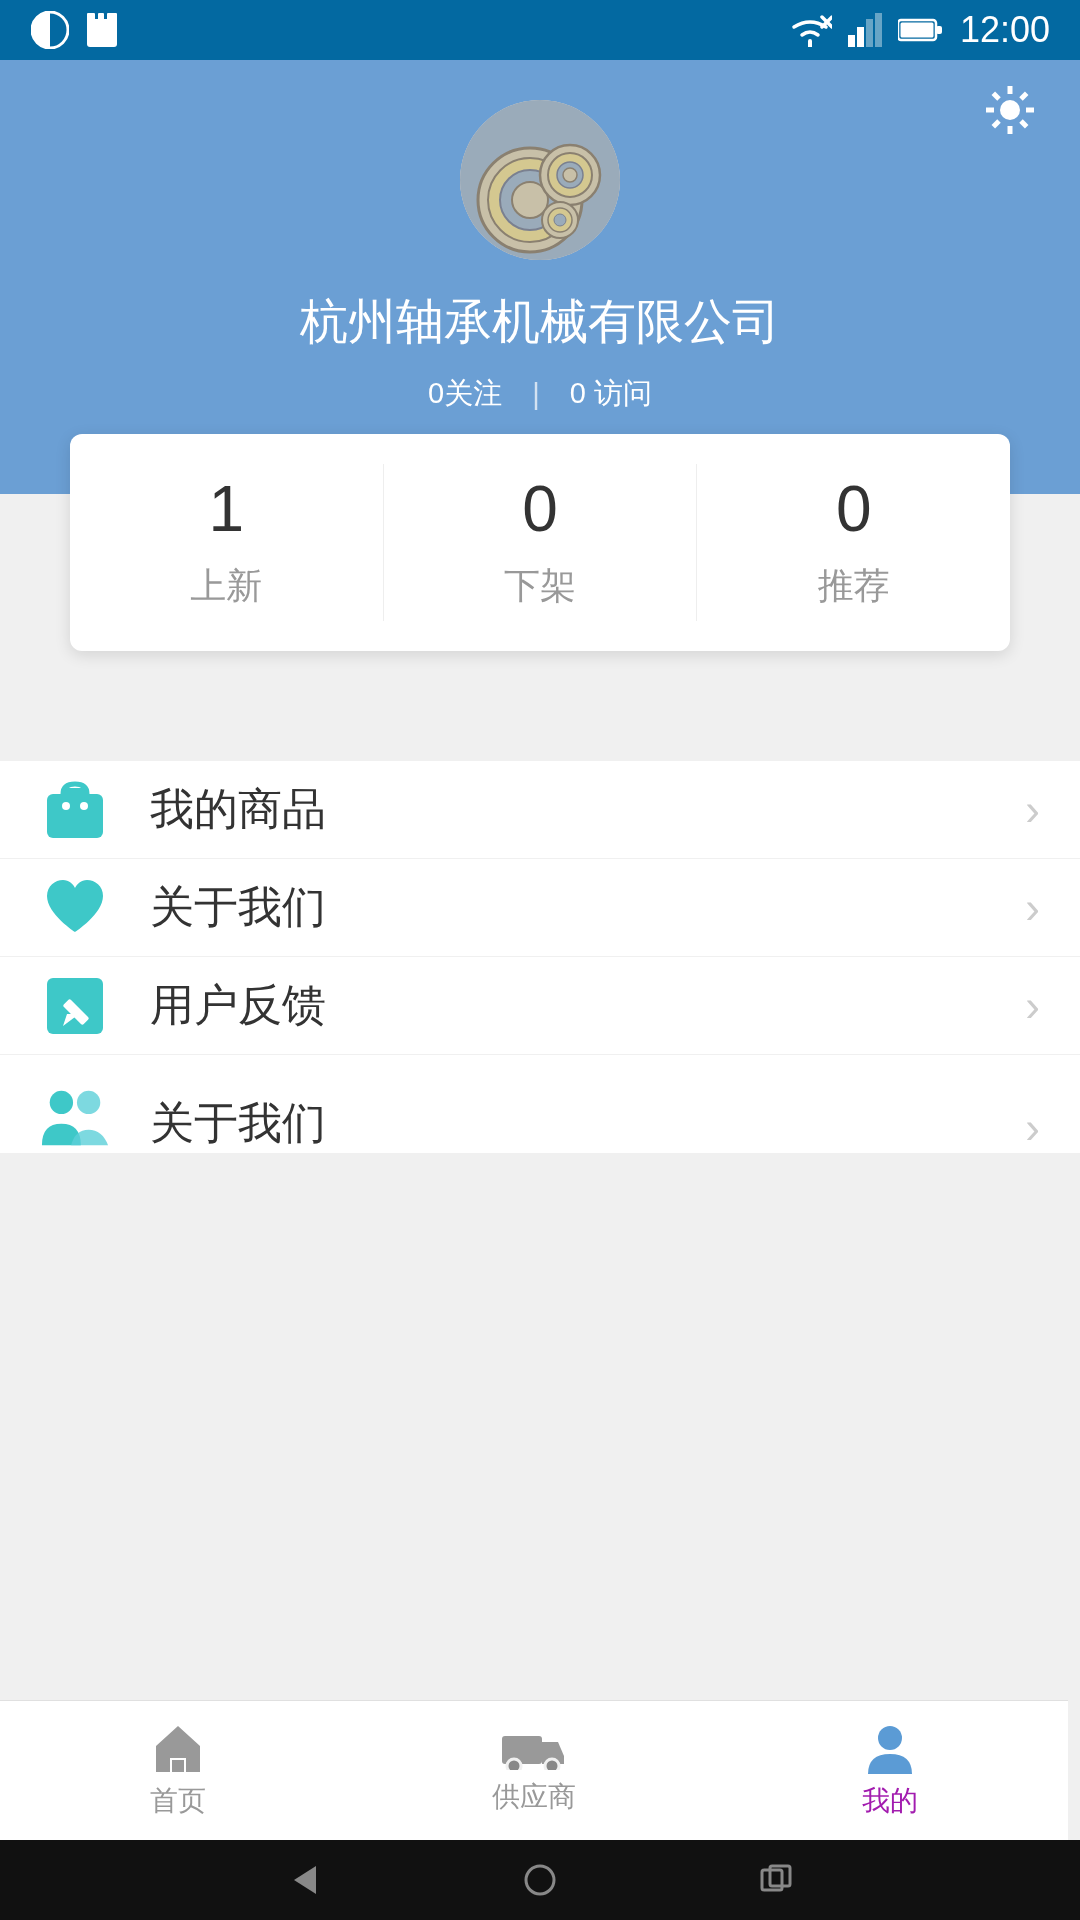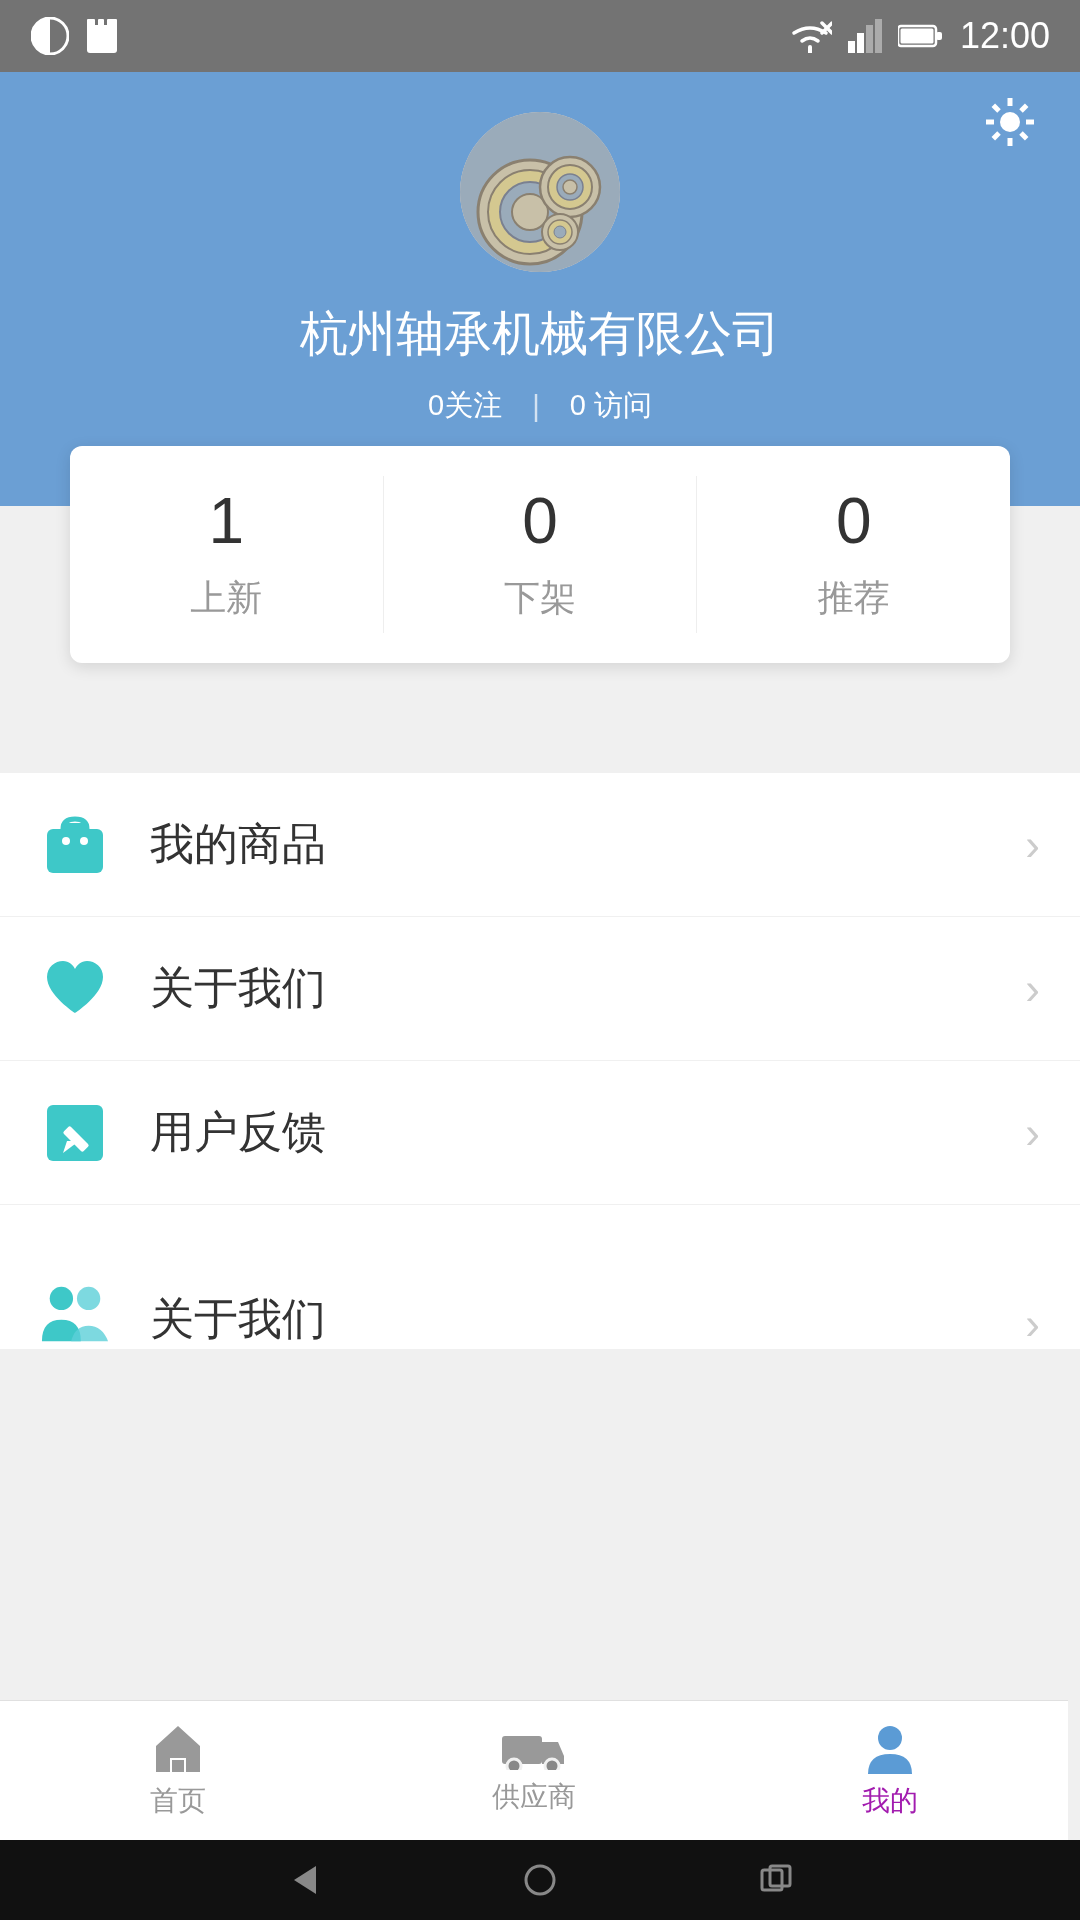--- a/index.html
+++ b/index.html
@@ -10,22 +10,22 @@
       height: 1920px;
       font-family: 'PingFang SC', 'Microsoft YaHei', sans-serif;
       background: #f0f0f0;
       overflow: hidden;
       position: relative;
     }
 
     
     .status-bar {
       width: 100%;
-      height: 72px;
-      background: #737373;
+      height: 60px;
+      background: #0369a1;
       display: flex;
       align-items: center;
       justify-content: space-between;
       padding: 0 30px;
     }
 
     .status-bar-left {
       display: flex;
       align-items: center;
       gap: 12px;
@@ -147,21 +147,21 @@
     
     .menu-section {
       margin-top: 60px;
       background: white;
     }
 
     .menu-item {
       display: flex;
       align-items: center;
       padding: 0 40px;
-      height: 144px;
+      height: 98px;
       border-bottom: 1px solid #f0f0f0;
       cursor: pointer;
       background: white;
     }
 
     .menu-item:last-child {
       border-bottom: none;
       align-items: flex-end;
     }
 

